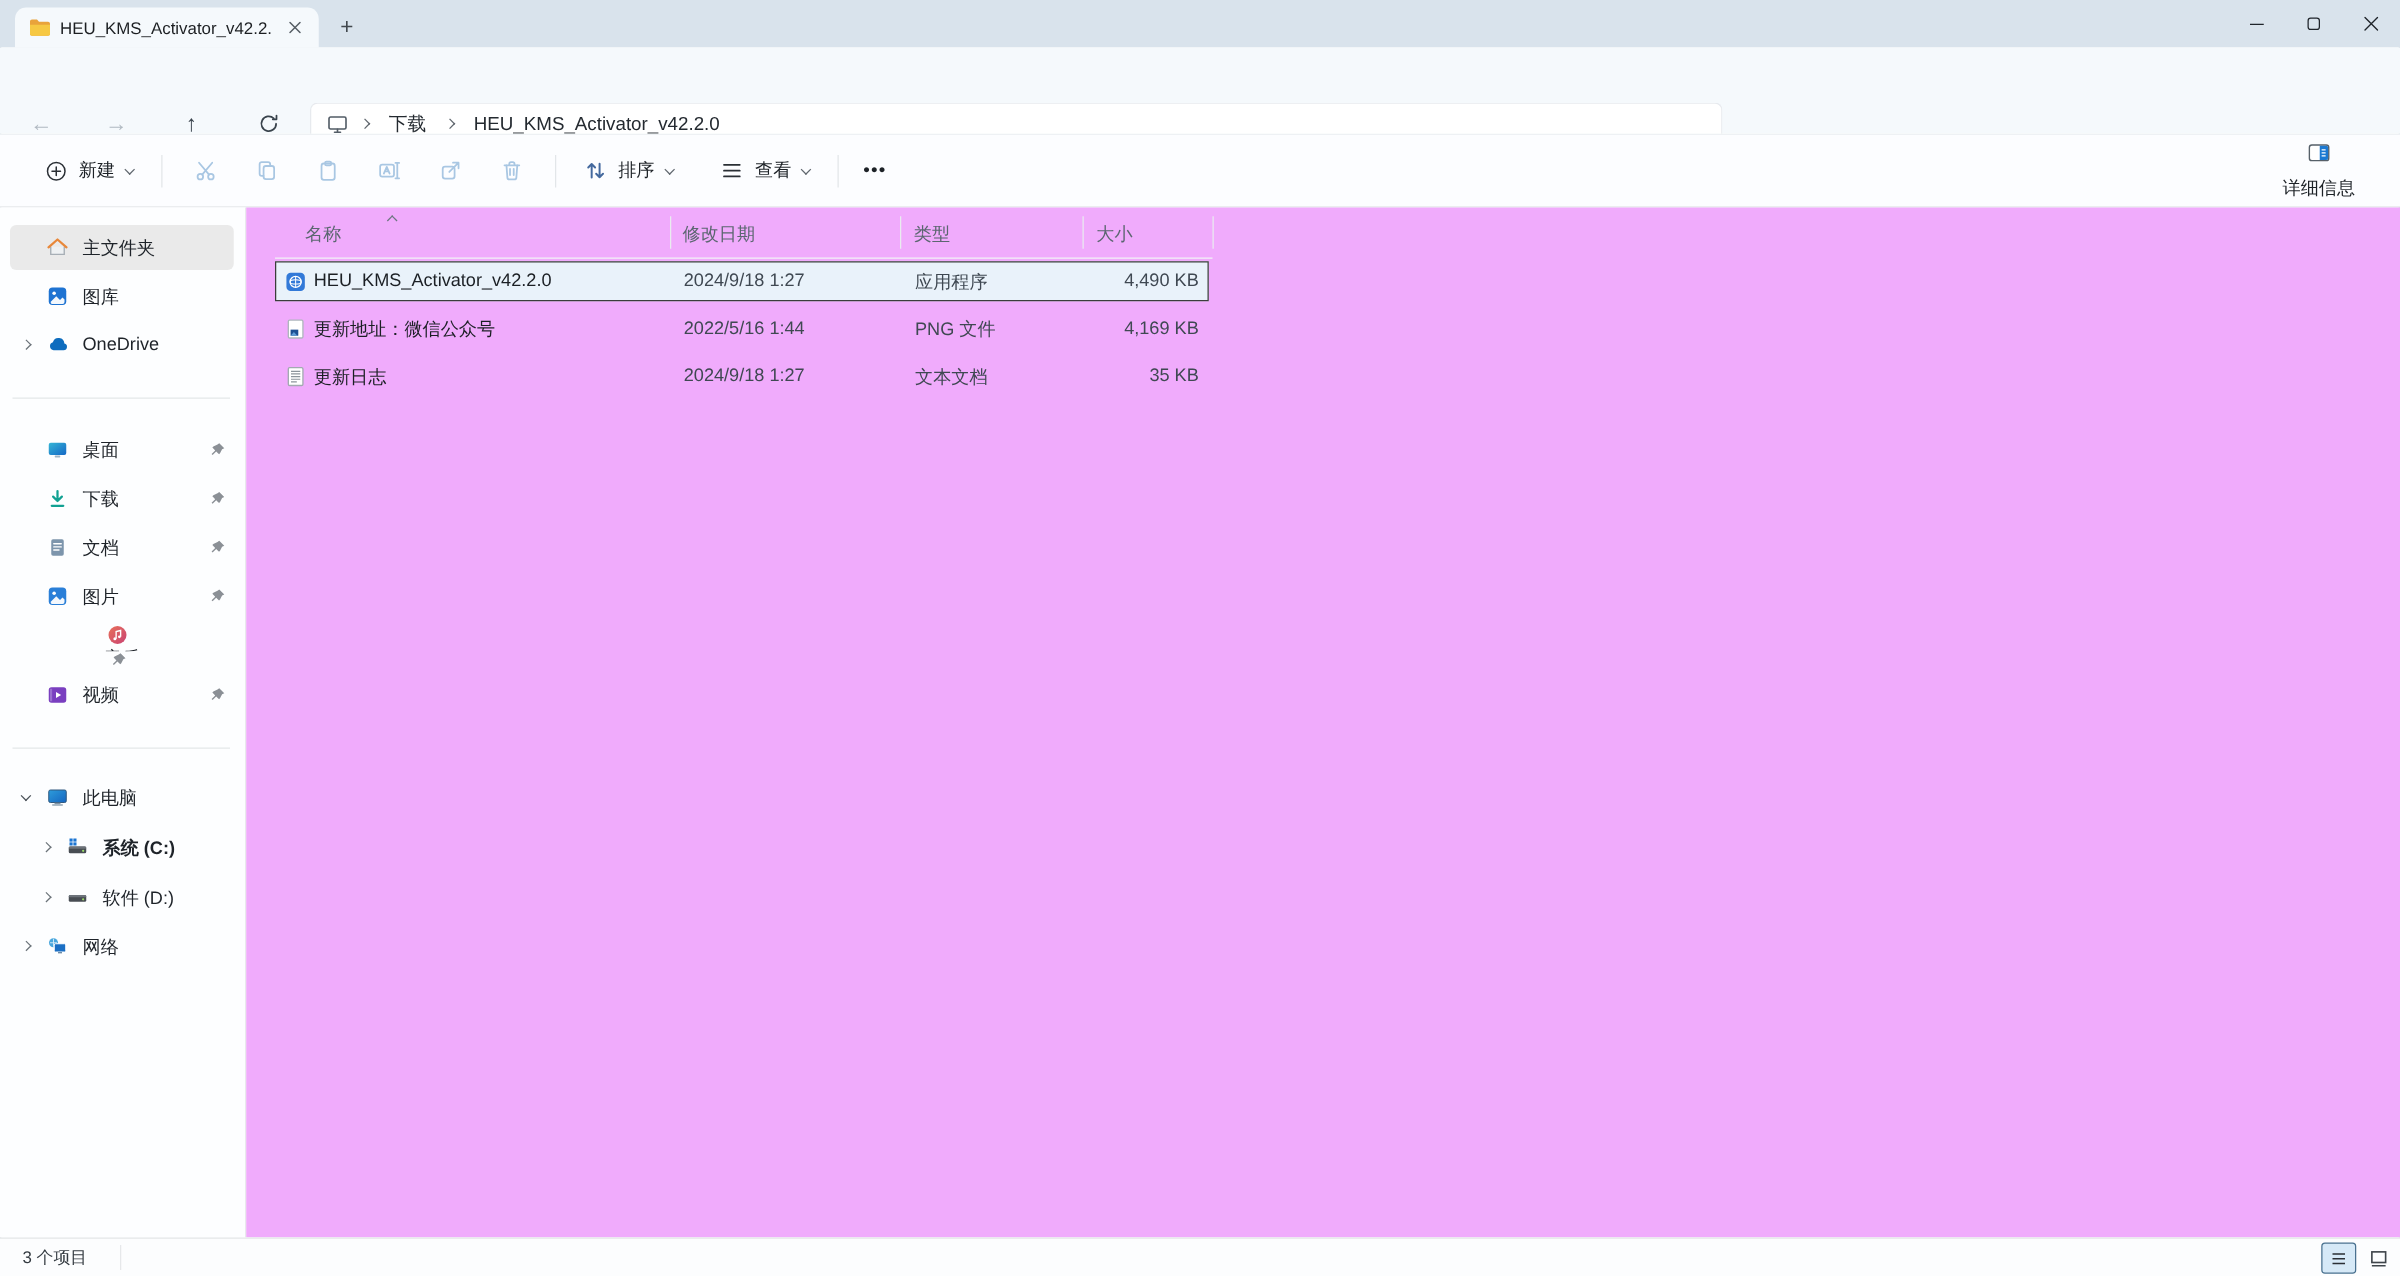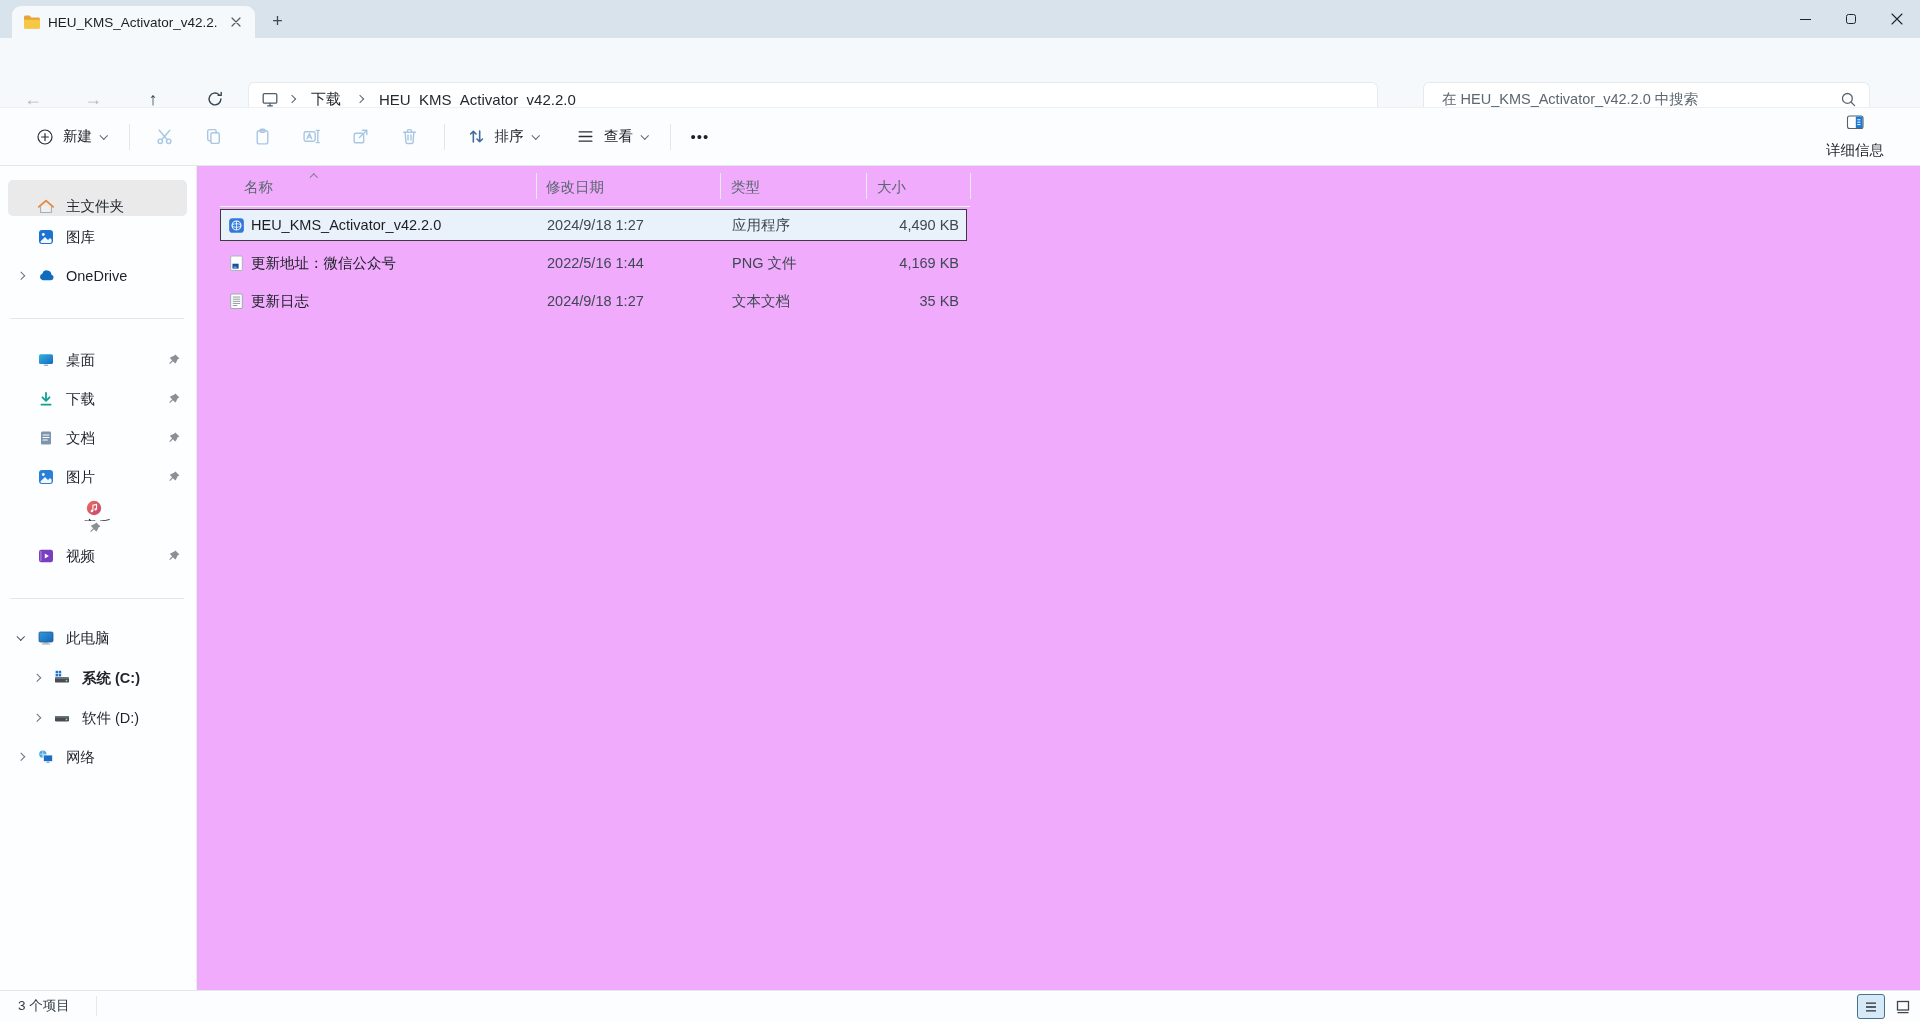--- a/index.html
+++ b/index.html
@@ -62,21 +62,21 @@
 
   
   .sidebar{position:absolute;left:0;top:166px;width:197px;height:824px;background:#fdfeff;
            border-right:1px solid #e8eaec;}
   .sitem{position:absolute;left:8px;right:9px;height:36px;border-radius:5px;
          display:flex;align-items:center;font-size:14.5px;color:#1e2329;}
   .sitem .slot{width:26px;display:flex;align-items:center;justify-content:center;flex:none;}
   .sitem .sic{width:24px;display:flex;align-items:center;justify-content:center;flex:none;margin-right:8px;}
   .sitem .slabel{flex:1;white-space:nowrap;overflow:hidden;}
   .sitem .pin{flex:none;margin-right:6px;}
-  .sel{background:#eaeaea;align-items:flex-end;}
+  .sel{background:#eaeaea;}
   .indent .slot{margin-left:16px;}
   .ssep{position:absolute;left:10px;right:12px;height:1px;background:#e4e7e9;}
 
   .content{position:absolute;left:197px;top:166px;right:0;height:824px;background:#f0abfc;}
   .hcell{position:absolute;top:6px;height:30px;display:flex;align-items:center;
          font-size:14.5px;color:#5b6670;}
   .hdiv{position:absolute;top:7px;height:26px;width:1px;background:#e9ecef;}
   .sort-caret{position:absolute;left:114px;top:0px;}
   .hline{position:absolute;left:23px;width:750px;top:40px;height:1px;background:#f1f3f5;}
 
@@ -148,27 +148,20 @@
       <svg width="18" height="17" viewBox="0 0 18 17">
         <rect x="2.2" y="2.6" width="13.6" height="9.6" rx="1.3" fill="none" stroke="#525c66" stroke-width="1.3"></rect>
         <path d="M9 12.4v2.1M6.6 14.8h4.8" stroke="#525c66" stroke-width="1.3" stroke-linecap="round"></path>
       </svg>
       <span class="chev cv-r"></span>
       <span class="crumb">下载</span>
       <span class="chev cv-r"></span>
       <span class="crumb">HEU_KMS_Activator_v42.2.0</span>
     </div>
 
-    <div class="searchbar">
-      <input type="text" placeholder="在 HEU_KMS_Activator_v42.2.0 中搜索" style="">
-      <svg width="17" height="17" viewBox="0 0 17 17">
-        <circle cx="7.4" cy="7.4" r="4.9" fill="none" stroke="#5a646e" stroke-width="1.3"></circle>
-        <path d="m11.2 11.2 3.4 3.4" stroke="#5a646e" stroke-width="1.3" stroke-linecap="round"></path>
-      </svg>
-    </div>
   </div>
 
   <div class="toolbar">
     <div class="tbtn">
       <svg width="18" height="18" viewBox="0 0 18 18">
         <circle cx="9" cy="9" r="7" fill="none" stroke="#2a2f35" stroke-width="1.2"></circle>
         <path d="M9 5.6v6.8M5.6 9h6.8" stroke="#2a2f35" stroke-width="1.2" stroke-linecap="round"></path>
       </svg>
       <span>新建</span>
       <span class="chev cv-d cv-sm"></span>

